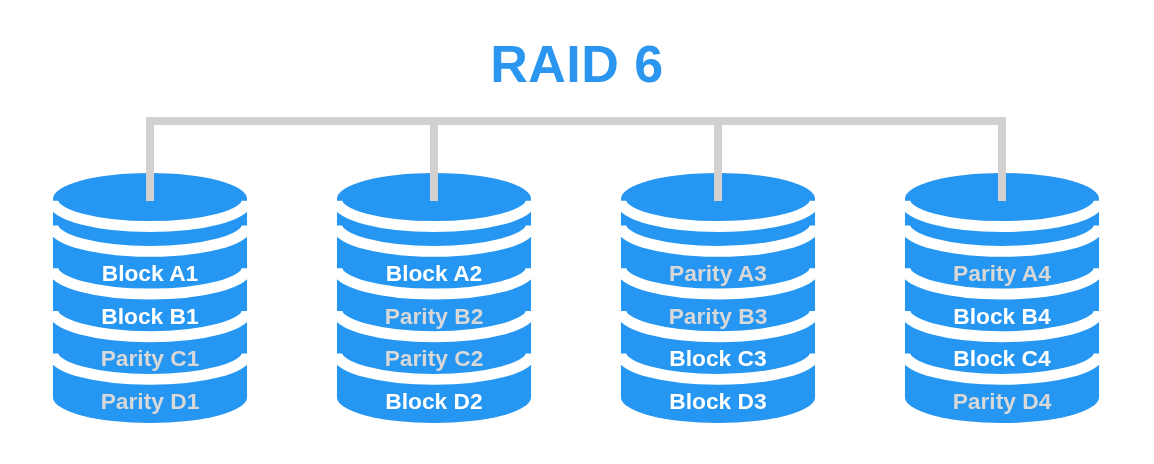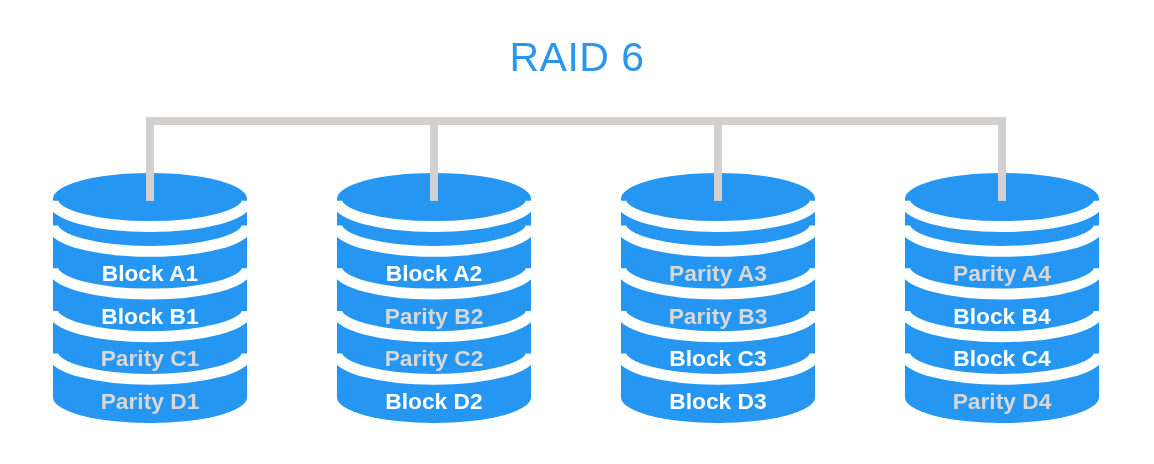--- a/index.html
+++ b/index.html
@@ -14,22 +14,22 @@
     height: 464px;
     background: var(--background, #ffffff);
     overflow: hidden;
   }
   .title {
     position: absolute;
     top: 34px;
     left: 0;
     width: 100%;
     text-align: center;
-    font-size: 41px;
-    font-weight: normal;
+    font-size: 52px;
+    font-weight: bold;
     letter-spacing: 0.5px;
     color: var(--title-blue, #2b96ef);
   }
   .bus {
     position: absolute;
     top: 117px;
     left: 146px;
     width: 860px;
     height: 8px;
     background: var(--connector-gray, #d3d1cf);

